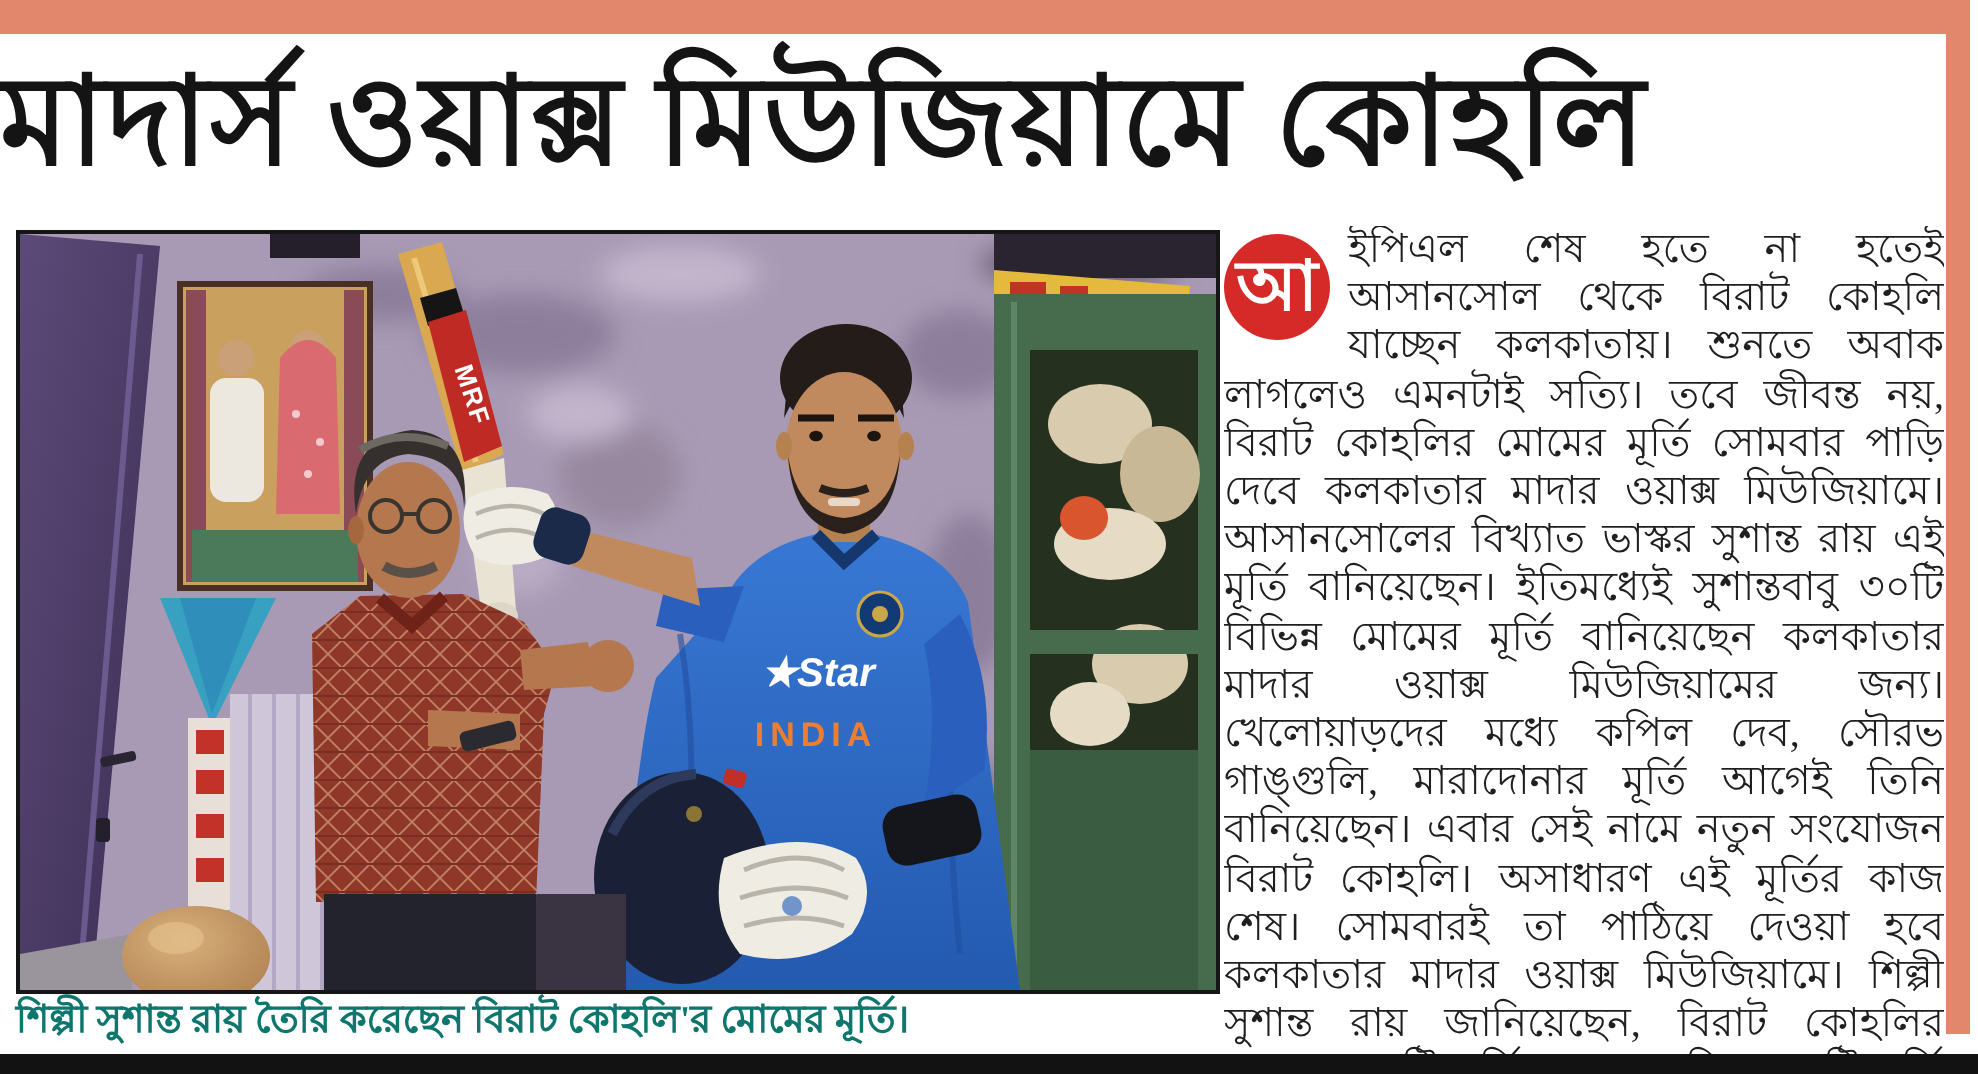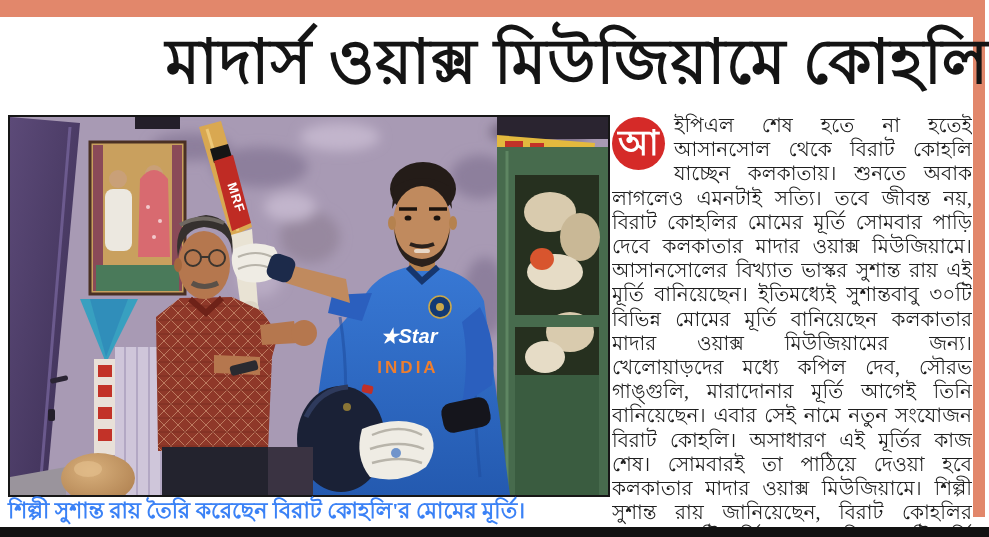--- a/index.html
+++ b/index.html
@@ -1,27 +1,27 @@
 <!DOCTYPE html>
 <html><head>
 <meta charset="utf-8">
 <style>
   html,body{margin:0;padding:0;background:#ffffff;}
   .page{position:relative;width:989px;height:537px;background:#ffffff;overflow:hidden;
         font-family:"Liberation Serif","DejaVu Serif",serif;}
   .top-bar{position:absolute;left:0;top:0;width:985px;height:17px;background:#E2876B;}
   .right-bar{position:absolute;left:973px;top:17px;width:12px;height:500px;background:#E2876B;}
   .bottom-bar{position:absolute;left:0;top:527px;width:989px;height:10px;background:#121212;}
-  .headline{position:absolute;left:0;top:14px;width:989px;margin:0;text-align:right;
+  .headline{position:absolute;left:0;top:14px;width:989px;margin:0;text-align:left;
             font-size:62px;line-height:96px;font-weight:700;color:#141414;letter-spacing:1px;}
   .photo{position:absolute;left:8px;top:115px;width:598px;height:378px;margin:0;
          border:2px solid #161616;background:#a89ab4;}
   .photo svg{display:block;width:598px;height:378px;}
-  .caption{position:absolute;left:8px;top:499px;width:600px;font-size:22px;font-weight:700;
-           color:#3b82f6;line-height:24px;}
+  .caption{position:absolute;left:8px;top:499px;width:600px;font-size:19px;font-weight:700;
+           color:#0f766e;line-height:24px;}
   .article{position:absolute;left:612px;top:113px;width:360px;height:414px;overflow:hidden;
            font-size:20px;line-height:24.2px;color:#1f1f1f;text-align:justify;}
   .dropcap{float:left;width:53px;height:53px;margin:4px 9px 2px 0;border-radius:50%;
            background:#D52A28;color:#ffffff;font-size:35px;font-weight:700;
            text-align:center;line-height:53px;}
 </style>
 </head>
 <body>
 
 <div class="page">

